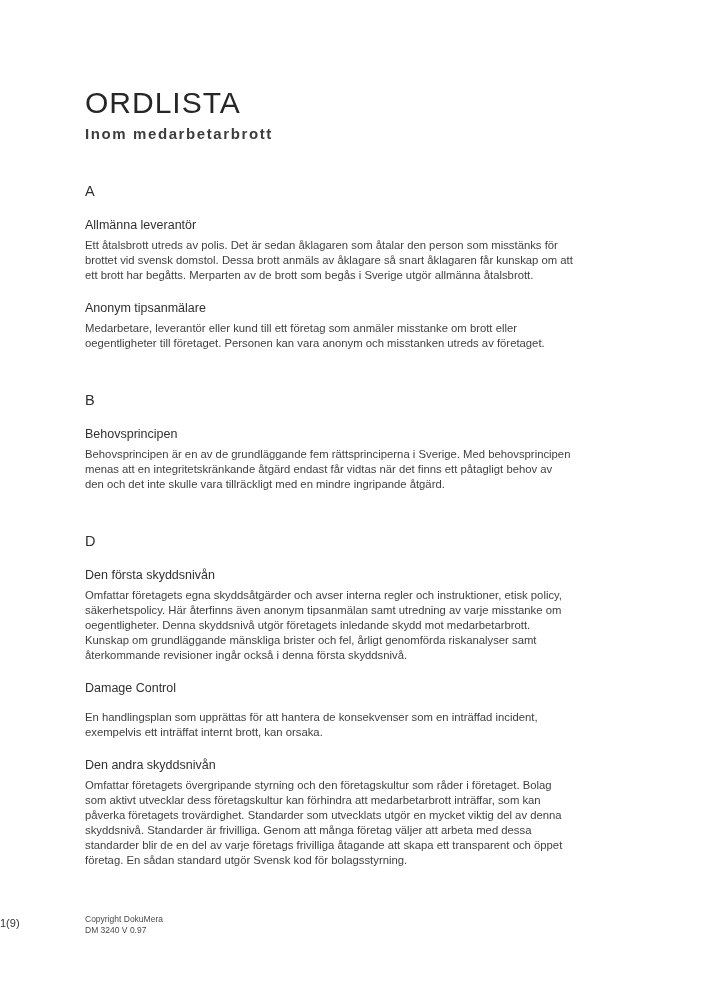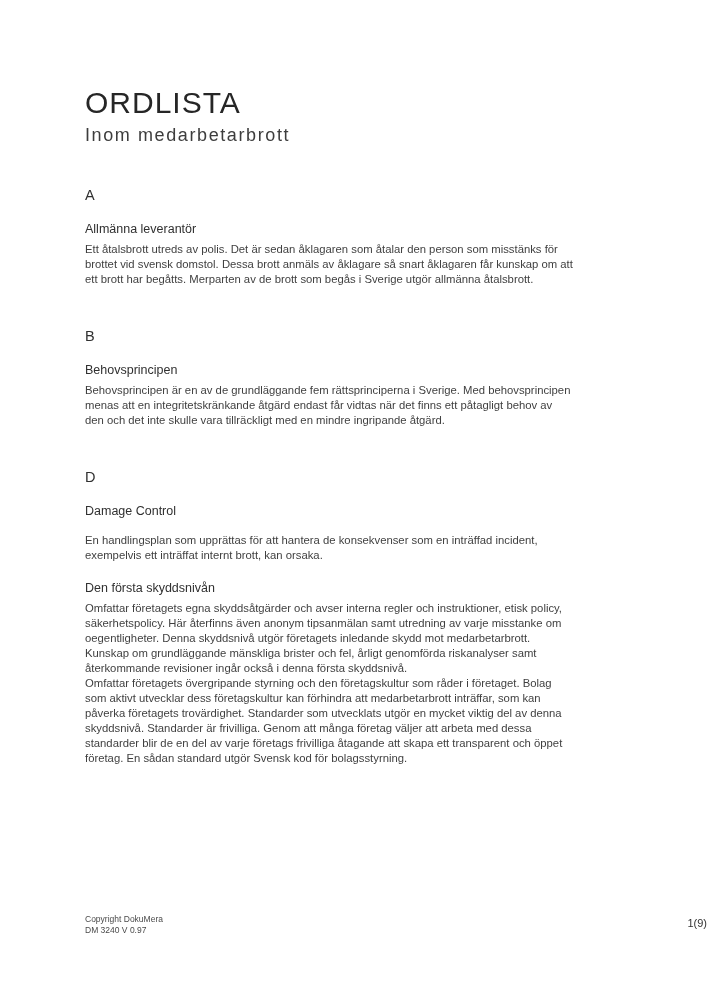--- a/index.html
+++ b/index.html
@@ -24,22 +24,22 @@
     width: 585px;
   }
   .doc-title {
     font-size: 30px;
     font-weight: 400;
     letter-spacing: 1px;
     color: #262626;
     line-height: 34px;
   }
   .doc-subtitle {
-    font-size: 18px;
-    font-weight: 400;
+    font-size: 15px;
+    font-weight: 700;
     letter-spacing: 1.6px;
     color: #3d3d3d;
     margin-top: 5px;
   }
   .section { margin: 0; }
   .section-letter {
     font-size: 14.5px;
     font-weight: 400;
     color: #303030;
     line-height: 18px;
@@ -58,21 +58,21 @@
     color: #3f3f3f;
     line-height: 15px;
     white-space: pre-line;
   }
   .definition.spaced { margin-top: 14px; }
   .page-number {
     position: absolute;
     top: 917px;
     left: 0;
     width: 707px;
-    text-align: right;
+    text-align: left;
     font-size: 11px;
     color: #333333;
   }
   .copyright {
     position: absolute;
     top: 914px;
     left: 85px;
     font-size: 8.5px;
     line-height: 10.5px;
     color: #4a4a4a;
@@ -90,53 +90,59 @@
     <div class="section">
       <div class="section-letter">A</div>
 
       <div>
         <div class="term">Allmänna leverantör</div>
         <div class="definition">Ett åtalsbrott utreds av polis. Det är sedan åklagaren som åtalar den person som misstänks för
 brottet vid svensk domstol. Dessa brott anmäls av åklagare så snart åklagaren får kunskap om att
 ett brott har begåtts. Merparten av de brott som begås i Sverige utgör allmänna åtalsbrott.</div>
       </div>
 
+      <div>
+        <div class="term">Anonym tipsanmälare</div>
+        <div class="definition">Medarbetare, leverantör eller kund till ett företag som anmäler misstanke om brott eller
+oegentligheter till företaget. Personen kan vara anonym och misstanken utreds av företaget.</div>
+      </div>
     </div>
 
     <div class="section">
       <div class="section-letter">B</div>
 
       <div>
         <div class="term">Behovsprincipen</div>
         <div class="definition">Behovsprincipen är en av de grundläggande fem rättsprinciperna i Sverige. Med behovsprincipen
 menas att en integritetskränkande åtgärd endast får vidtas när det finns ett påtagligt behov av
 den och det inte skulle vara tillräckligt med en mindre ingripande åtgärd.</div>
       </div>
 
     </div>
 
     <div class="section">
       <div class="section-letter">D</div>
 
       <div>
-        <div class="term">Damage Control</div>
-        <div class="definition spaced">En handlingsplan som upprättas för att hantera de konsekvenser som en inträffad incident,
-exempelvis ett inträffat internt brott, kan orsaka.</div>
-      </div>
-
-      <div>
         <div class="term">Den första skyddsnivån</div>
         <div class="definition">Omfattar företagets egna skyddsåtgärder och avser interna regler och instruktioner, etisk policy,
 säkerhetspolicy. Här återfinns även anonym tipsanmälan samt utredning av varje misstanke om
 oegentligheter. Denna skyddsnivå utgör företagets inledande skydd mot medarbetarbrott.
 Kunskap om grundläggande mänskliga brister och fel, årligt genomförda riskanalyser samt
 återkommande revisioner ingår också i denna första skyddsnivå.</div>
       </div>
 
       <div>
+        <div class="term">Damage Control</div>
+        <div class="definition spaced">En handlingsplan som upprättas för att hantera de konsekvenser som en inträffad incident,
+exempelvis ett inträffat internt brott, kan orsaka.</div>
+      </div>
+
+      <div>
+        <div class="term">Den andra skyddsnivån</div>
         <div class="definition">Omfattar företagets övergripande styrning och den företagskultur som råder i företaget. Bolag
 som aktivt utvecklar dess företagskultur kan förhindra att medarbetarbrott inträffar, som kan
 påverka företagets trovärdighet. Standarder som utvecklats utgör en mycket viktig del av denna
 skyddsnivå. Standarder är frivilliga. Genom att många företag väljer att arbeta med dessa
 standarder blir de en del av varje företags frivilliga åtagande att skapa ett transparent och öppet
 företag. En sådan standard utgör Svensk kod för bolagsstyrning.</div>
       </div>
     </div>
 
   </div>

